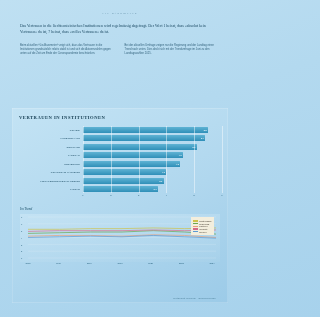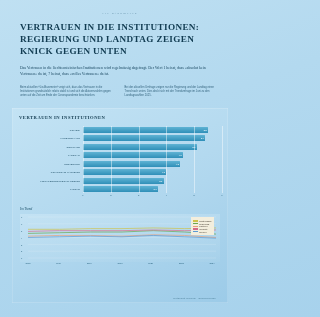--- a/index.html
+++ b/index.html
@@ -102,21 +102,20 @@
     position:absolute;right:12px;bottom:4px;
     font-size:2.3px;color:#4a7c95;letter-spacing:.2px;
   }
 </style>
 </head>
 <body>
 
 <div class="page">
 
   <div class="kicker">LIE-BAROMETER</div>
-  <div class="headline">Vertrauen in die Institutionen: Regierung und Landtag zeigen Knick gegen unten</div>
   <div class="lead">Das Vertrauen in die liechtensteinischen Institutionen wird regelmässig abgefragt. Der Wert 1 heisst, dass «absolut kein Vertrauen» da ist, 7 heisst, dass «volles Vertrauen» da ist.</div>
 
   <div class="cols">
     <div class="col">Beim aktuellen «Lie-Barometer» zeigt sich, dass das Vertrauen in die Institutionen grundsätzlich relativ stabil ist und sich die Autoren­zahlen gegen unten auf die Zeit am Ende der Corona­pandemie beschränken.</div>
     <div class="col">Bei der aktuellen Umfrage zeigen nur die Regierung und der Landtag einen Trend nach unten. Dies deckt sich mit der Trendumfrage im Juni zu den Landtagswahlen 2025.</div>
   </div>
 
   <div class="card">
     <div class="card-title">Vertrauen in Institutionen</div>
 

